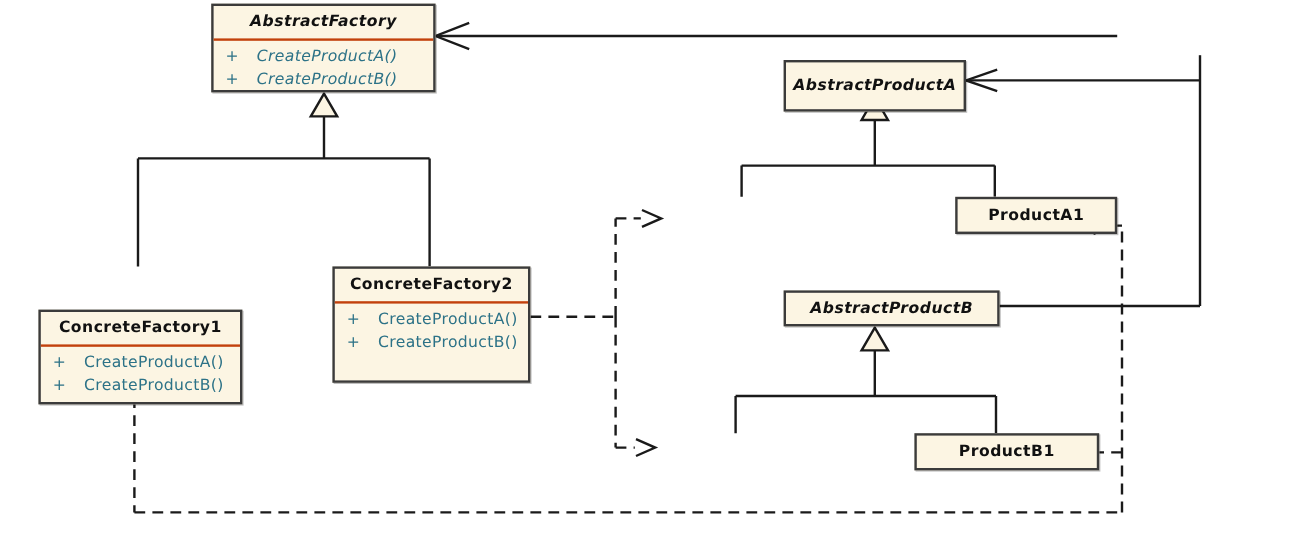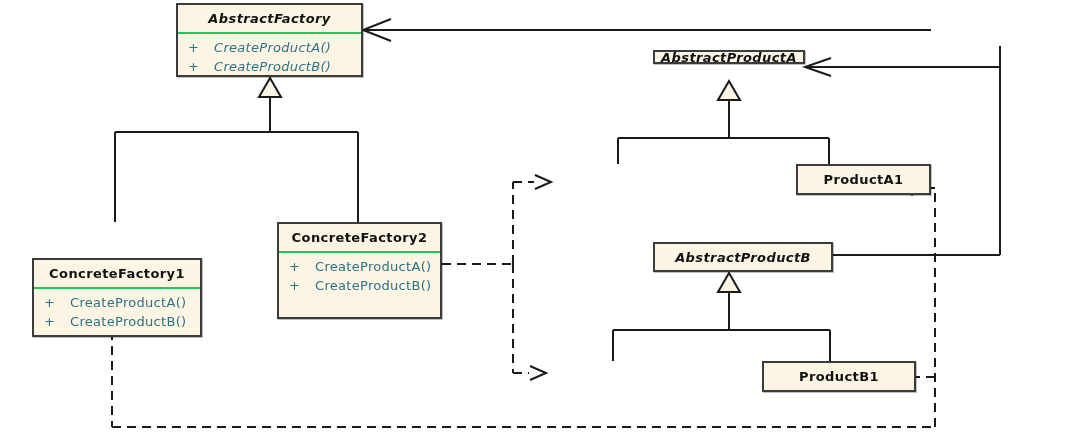--- a/index.html
+++ b/index.html
@@ -9,21 +9,21 @@
   }
   #wires{position:absolute;left:0;top:0;width:1084px;height:445px;z-index:1;}
   .uml-class{
     position:absolute;z-index:2;background:#fcf5e3;border:2px solid #3b3b3b;
     box-sizing:border-box;box-shadow:1px 1px 0 rgba(0,0,0,0.25);
   }
   .uml-title{
     font-weight:bold;font-size:13px;color:#111111;text-align:center;
     letter-spacing:0.4px;display:flex;align-items:center;justify-content:center;
   }
-  .two-comp .uml-title{height:29px;border-bottom:2px solid #22c55e;box-sizing:border-box;}
+  .two-comp .uml-title{height:29px;border-bottom:2px solid #c2410c;box-sizing:border-box;}
   .one-comp .uml-title{height:100%;}
   .abstract .uml-title{font-style:italic;}
   .uml-methods{padding:4px 6px 0 10px;}
   .method-row{
     display:flex;font-size:13px;color:#2c7287;line-height:19px;
     letter-spacing:0.3px;white-space:nowrap;
   }
   .abstract .method-row{font-style:italic;}
   .method-vis{width:26px;flex:0 0 26px;}
 </style>
@@ -89,21 +89,21 @@
         <span>CreateProductA()</span>
       </div>
       <div class="method-row">
         <span class="method-vis">+</span>
         <span>CreateProductB()</span>
       </div>
     </div>
   </div>
 
 
-  <div class="uml-class one-comp abstract" style="left:653px;top:50px;width:152px;height:14px;">
+  <div class="uml-class one-comp abstract" style="left:653px;top:50px;width:152px;height:43px;">
     <div class="uml-title">AbstractProductA</div>
   </div>
 
 
   <div class="uml-class one-comp" style="left:796px;top:164px;width:135px;height:31px;">
     <div class="uml-title">ProductA1</div>
   </div>
 
   <div class="uml-class two-comp" style="left:32px;top:222px;width:170px;height:79px;margin-top:36px;">
     <div class="uml-title">ConcreteFactory1</div>

